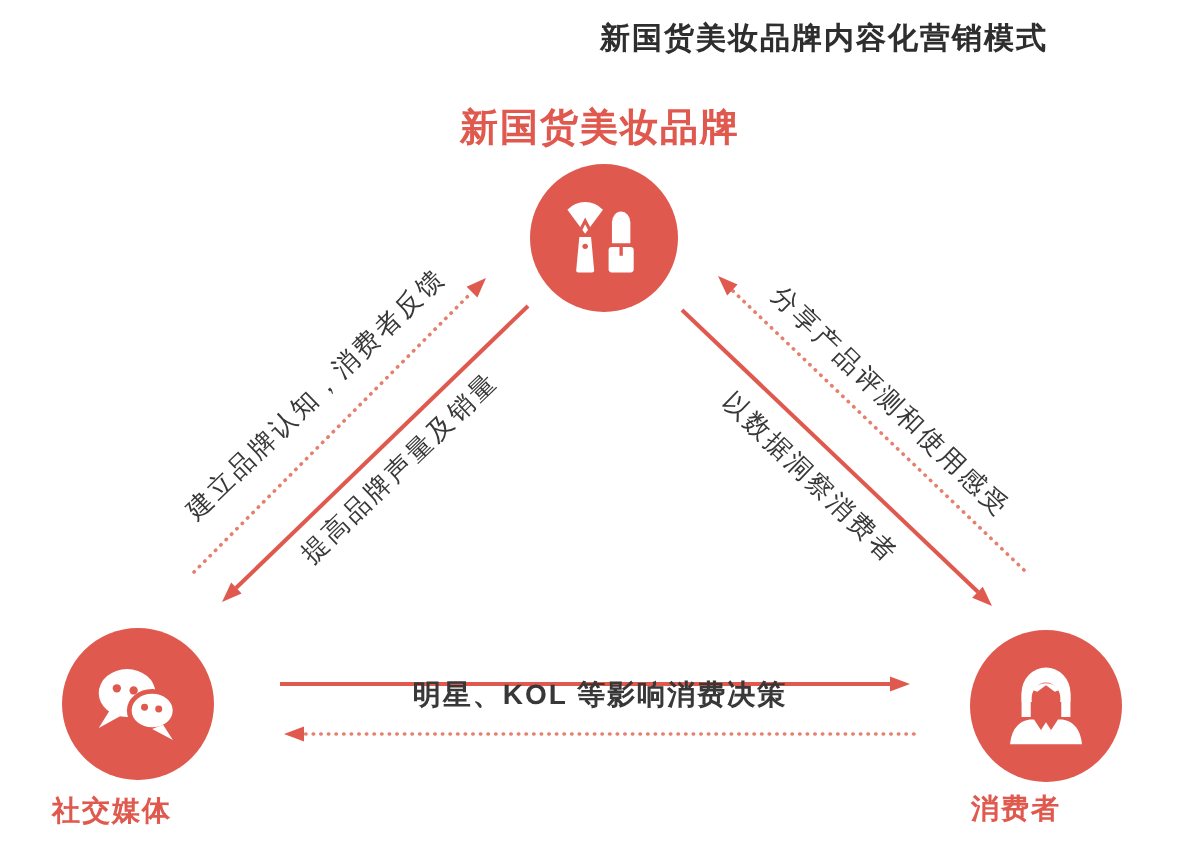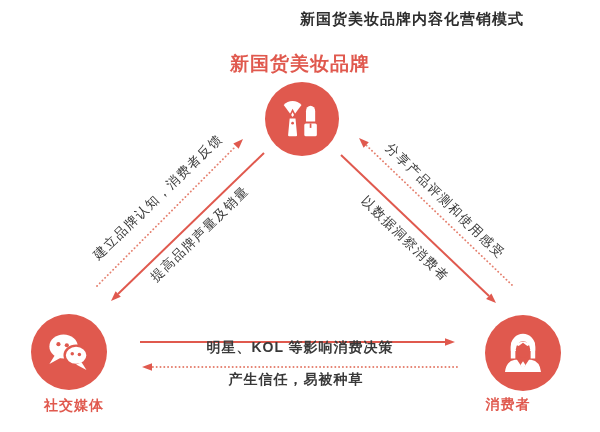--- a/index.html
+++ b/index.html
@@ -35,21 +35,21 @@
   }
   .node-brand-circle{left:265px;top:82px;width:74px;height:74px;}
   .node-social-circle{left:31px;top:314px;width:76px;height:76px;}
   .node-consumer-circle{left:485px;top:315px;width:76px;height:76px;}
   .node-label{
     position:absolute;transform:translate(-50%,-50%);
     color:var(--accent);font-weight:bold;font-size:19px;
     letter-spacing:1px;white-space:nowrap;
   }
   .brand-label{left:300px;top:64px;}
-  .social-label{left:74px;top:406px;font-size:14px;}
+  .social-label{left:56px;top:406px;font-size:14px;}
   .consumer-label{left:508px;top:405px;font-size:14px;}
   .edge-label{
     position:absolute;white-space:nowrap;
     color:var(--text-dark);font-size:13px;letter-spacing:1.5px;
   }
   .edge-label-left{transform:translate(-50%,-50%) rotate(-44deg);}
   .edge-label-right{transform:translate(-50%,-50%) rotate(44deg);}
   .edge-label-horizontal{transform:translate(-50%,-50%);font-size:14px;font-weight:600;letter-spacing:1px;}
   .lbl-build{left:158px;top:197px;}
   .lbl-raise{left:200px;top:234px;}
@@ -132,15 +132,14 @@
       <path d="M22,29.5 L24.3,33 L22,38 L19.7,33 Z" fill="#ffffff"></path>
     </svg>
   </div>
   <div class="node-label consumer-label">消费者</div>
 
   <div class="edge-label edge-label-left lbl-build">建立品牌认知，消费者反馈</div>
   <div class="edge-label edge-label-left lbl-raise">提高品牌声量及销量</div>
   <div class="edge-label edge-label-right lbl-share">分享产品评测和使用感受</div>
   <div class="edge-label edge-label-right lbl-insight">以数据洞察消费者</div>
   <div class="edge-label edge-label-horizontal lbl-kol">明星、KOL 等影响消费决策</div>
-  <div class="edge-label edge-label-horizontal lbl-trust">产生信任，易被种草</div>
 
 </div>
 
 </body></html>

